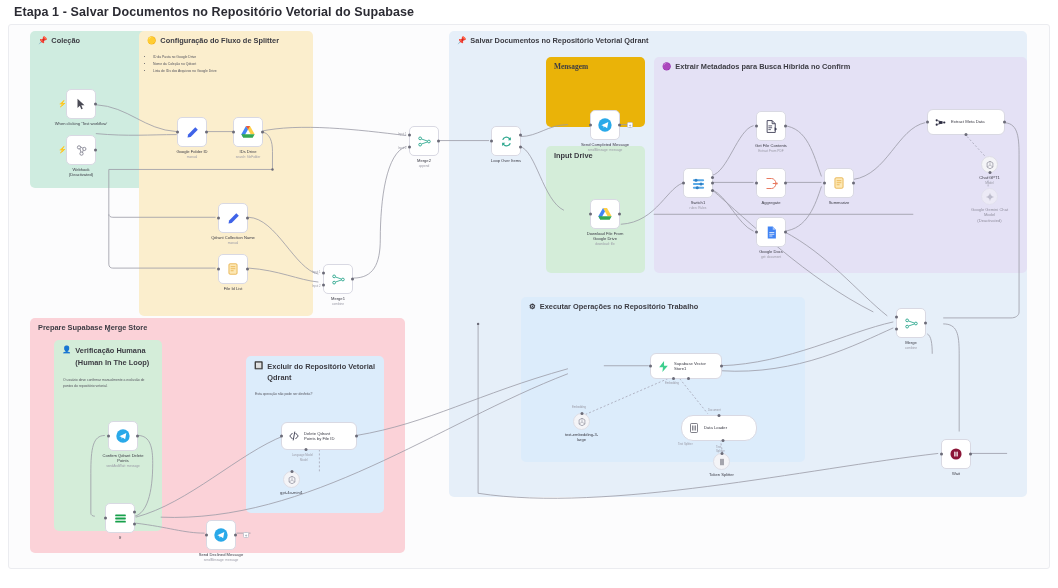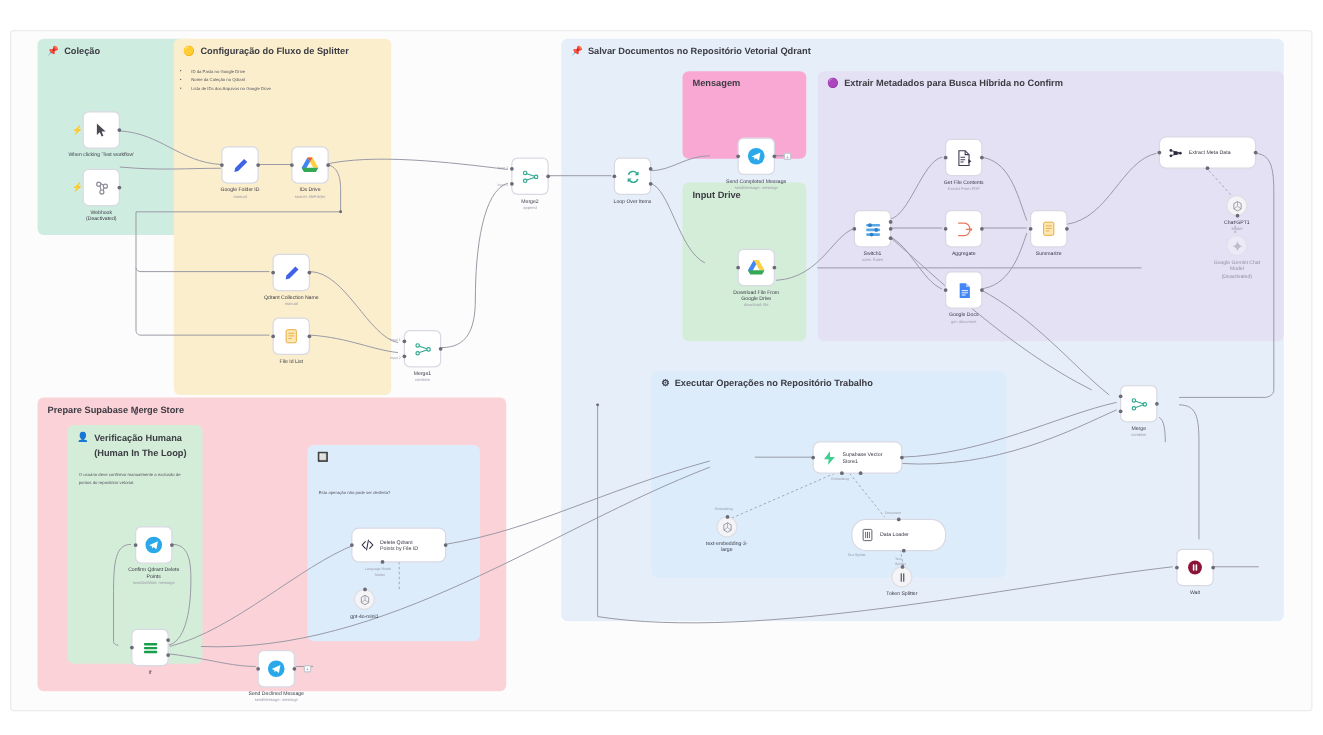--- a/index.html
+++ b/index.html
@@ -44,21 +44,21 @@
   .group-body {
     position: absolute; left: 9px; top: 24px; right: 8px;
     font-size: 3.4px; color: #55555e; line-height: 1.75;
   }
   .group-body ul { margin: 0; padding-left: 5px; }
   .group-body li { margin: 0 0 1px 0; }
 
   .g-green  { background: #cfece0; }
   .g-yellow { background: #fbeecd; }
   .g-purple { background: #e4e1f5; }
-  .g-peach  { background: #f9a8d4; }
+  .g-peach  { background: #eab308; font-family: Liberation Serif, serif; }
   .g-pink   { background: #fbd2d8; }
   .g-lblue  { background: #dcecfb; }
   .g-paleblue { background: #e6eff9; }
   .g-mint   { background: #d4edd9; }
 
   
   svg.edges { position: absolute; inset: 0; width: 100%; height: 100%; pointer-events: none; }
   svg.edges path { fill: none; stroke: #9a9aa6; stroke-width: .8; }
   svg.edges path.dash { stroke-dasharray: 2 2; stroke: #a5a5b5; }
   svg.edges circle.dot { fill: #6b6b78; }
@@ -125,20 +125,21 @@
   }
 
   
   .ico { display:block; }
 </style>
 </head>
 <body>
 
 <div id="app">
 
+  <div id="page-title">Etapa 1 - Salvar Documentos no Repositório Vetorial do Supabase</div>
 
   <div id="canvas">
     <div id="canvas-inner">
 
       <div class="group g-green" style="left:21px; top:6px; width:124px; height:157px;">
         <div class="group-title">
           <span class="gicon">📌</span>
           <span>Coleção</span>
         </div>
       </div>
@@ -201,20 +202,21 @@
           <span class="gicon">👤</span>
           <span>Verificação Humana
 (Human In The Loop)</span>
         </div>
         <div class="group-body" style="top:38px;">O usuário deve confirmar manualmente a exclusão de pontos do repositório vetorial.</div>
       </div>
 
       <div class="group g-lblue" style="left:237px; top:331px; width:138px; height:157px;">
         <div class="group-title" style="line-height:1.55;">
           <span class="gicon">🔲</span>
+          <span>Excluir do Repositório Vetorial Qdrant</span>
         </div>
         <div class="group-body" style="top:36px;">Esta operação não pode ser desfeita?</div>
       </div>
 
       <svg class="edges" viewBox="0 0 1042 545" preserveAspectRatio="none">
 
         <path d="M87,80 C120,82 135,105 168,107"></path>
         <path d="M87,109 C120,112 140,110 168,110"></path>
 
         <path d="M184,107 L224,107"></path>

